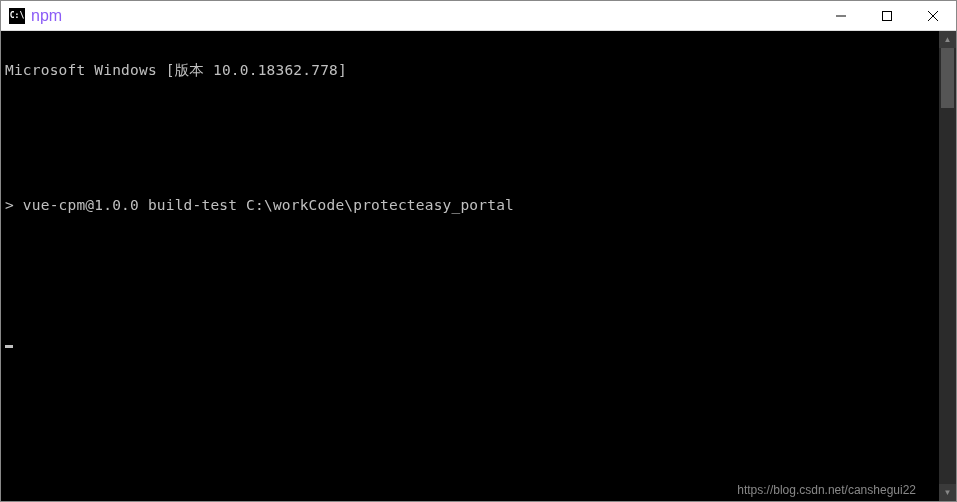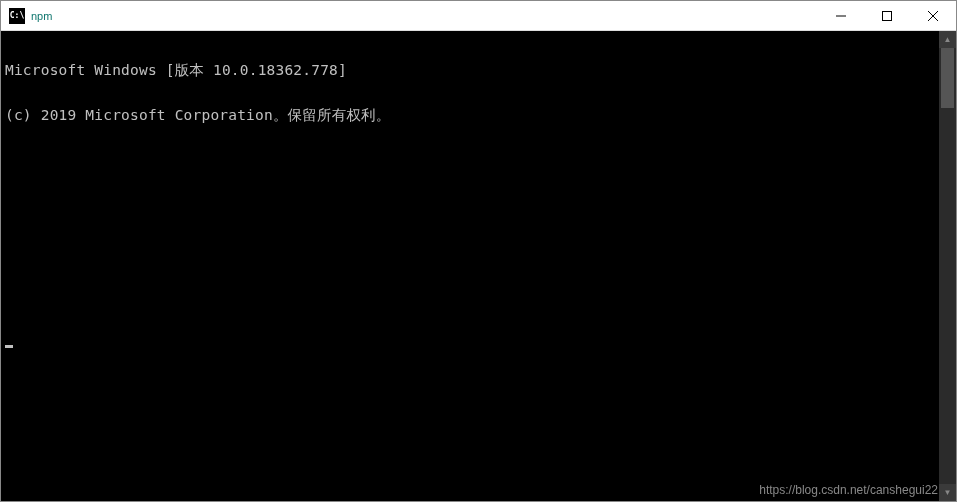--- a/index.html
+++ b/index.html
@@ -34,22 +34,22 @@
       background: #000;
       display: inline-flex;
       align-items: center;
       justify-content: center;
       color: #fff;
       font-size: 8px;
       font-family: monospace;
       font-weight: bold;
     }
     .titlebar-title {
-      font-size: 11px;
-      color: #0f766e;
+      font-size: 16px;
+      color: #8b5cf6;
     }
     .titlebar-controls {
       position: absolute;
       right: 0;
       top: 0;
       height: 30px;
       display: flex;
     }
     .tb-btn {
       width: 46px;
@@ -111,21 +111,21 @@
       position: absolute;
       top: 17px;
       left: 2px;
       width: 13px;
       height: 60px;
       background: #555;
     }
     .watermark {
       position: absolute;
       bottom: 4px;
-      right: 18px;
+      right: 40px;
       color: #888;
       font-size: 12px;
       font-family: Arial, sans-serif;
     }
   </style>
 </head>
 <body>
 
 <div class="window">
   <div class="titlebar">
@@ -146,23 +146,23 @@
         <svg viewBox="0 0 10 10">
             <line x1="0" y1="0" x2="10" y2="10" stroke="#000" stroke-width="1"></line>
             <line x1="10" y1="0" x2="0" y2="10" stroke="#000" stroke-width="1"></line>
           </svg>
       </div>
     </div>
   </div>
   <div class="terminal-container">
     <div class="terminal">
       <div class="line">Microsoft Windows [版本 10.0.18362.778]</div>
-      <div class="line">(c) 2019 Microsoft Corporation。保留所有权利。</div>
       <div class="line"></div>
       <div class="line"></div>
+      <div class="line">&gt; vue-cpm@1.0.0 build-test C:\workCode\protecteasy_portal</div>
       <div class="line"></div>
       <div class="line"></div>
       <div class="line"><span class="cursor"></span></div>
     </div>
     <div class="scrollbar">
       <div class="scroll-up">
         <span>▲</span>
       </div>
       <div class="scroll-thumb"></div>
       <div class="scroll-down">

